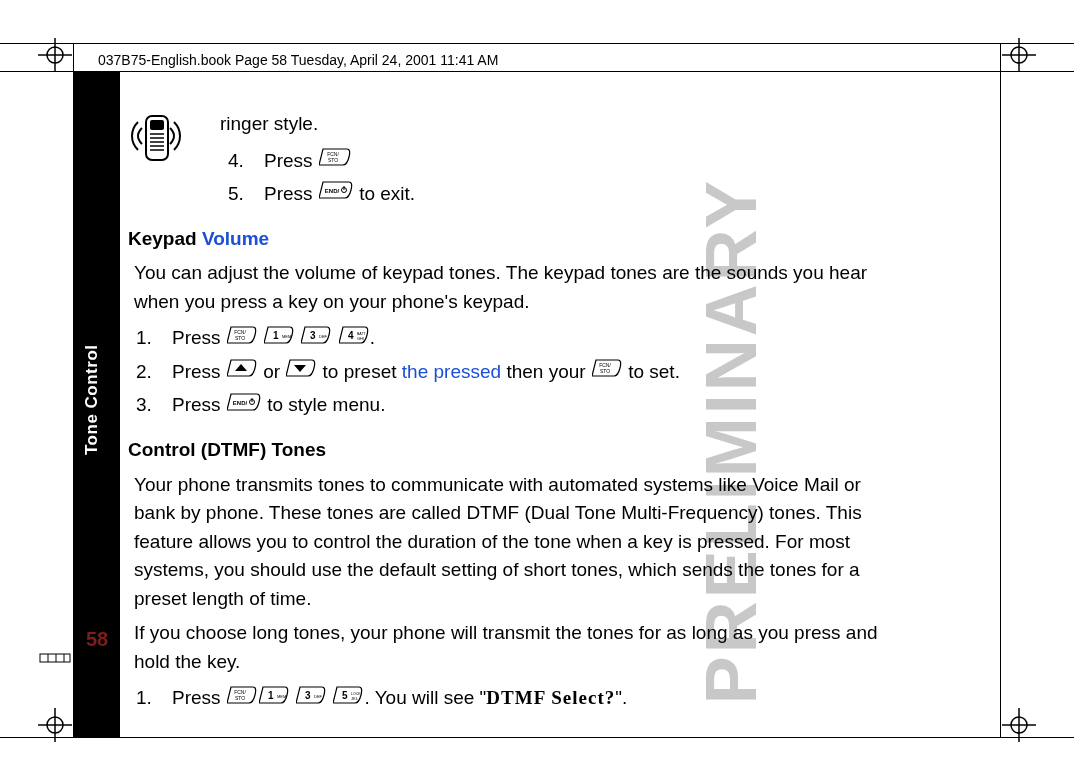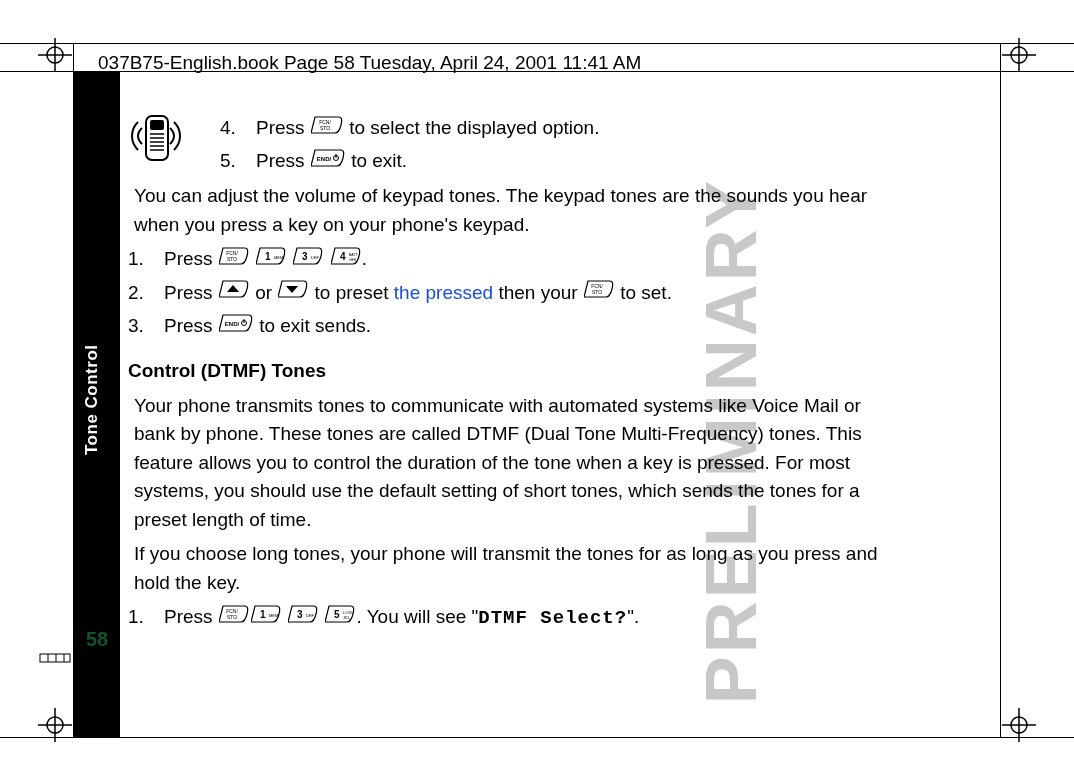--- a/index.html
+++ b/index.html
@@ -1,45 +1,45 @@
 <!DOCTYPE html>
 <html><head>
 <meta charset="utf-8">
 <style>
   html,body{margin:0;padding:0;width:1074px;height:778px;background:#fff;font-family:Arial,Helvetica,sans-serif;color:#000;overflow:hidden}
   .page{position:relative;width:1074px;height:778px}
-  .header{position:absolute;top:52px;left:98px;font-size:19px}
+  .header{position:absolute;top:52px;left:98px;font-size:14px}
   .crop-top{position:absolute;top:43px;left:0;width:1074px;border-top:1px solid #000}
   .crop-top-inner{position:absolute;top:71px;left:0;width:1074px;border-top:1px solid #000}
   .crop-left{position:absolute;top:43px;left:73px;height:695px;border-left:1px solid #000}
   .crop-right{position:absolute;top:43px;right:73px;height:695px;border-left:1px solid #000}
   .crop-bottom{position:absolute;bottom:40px;left:0;width:1074px;border-top:1px solid #000}
   .regmark{position:absolute;width:34px;height:34px}
   .regmark svg{width:34px;height:34px}
   .rm-tl{top:38px;left:38px}
   .rm-tr{top:38px;right:38px}
   .rm-bl{bottom:36px;left:38px}
   .rm-br{bottom:36px;right:38px}
   .rm-mid{top:648px;left:38px}
   .rm-mid svg{width:34px;height:20px}
   .black-tab{position:absolute;left:73px;top:71px;width:47px;height:667px;background:#000}
   .side-label-2{position:absolute;left:82px;top:455px;transform:rotate(-90deg);transform-origin:left top;color:#fff;font-weight:bold;font-size:17px;letter-spacing:0.5px;white-space:nowrap}
-  .page-num{position:absolute;left:86px;top:628px;color:#14532d;font-weight:bold;font-size:20px}
+  .page-num{position:absolute;left:86px;top:628px;color:#7f1d1d;font-weight:bold;font-size:20px}
   .watermark{position:absolute;right:80px;top:400px;transform:rotate(-90deg);transform-origin:center;color:#c8c8c8;font-weight:900;font-size:72px;letter-spacing:3px;font-family:Arial,sans-serif}
   .content{position:absolute;left:128px;top:110px;width:772px;font-size:19px;line-height:1.5}
   .phone-icon{position:absolute;left:0;top:0}
   .ico{display:inline-block;vertical-align:middle;margin:0 1px}
-  ol{margin:0;padding:0;list-style:none}
+  ol{margin:8px;padding:0;list-style:none}
   ol>li{position:relative;padding-left:36px;margin:4px 0}
   ol>li::before{content:attr(data-num);position:absolute;left:0;top:0}
   .indent-block{margin-left:92px}
   h3{font-size:19px;font-weight:bold;margin:16px 0 6px 0}
   p{margin:6px 6px}
   .blue{color:#1a4fd6}
-  .lcd{font-family:Liberation Mono, monospace;font-weight:bold;letter-spacing:1px}
+  .lcd{font-family:Liberation Serif, serif;font-weight:bold;letter-spacing:1px}
 </style>
 </head>
 <body>
 
 <div class="page">
 
   <div class="crop-top"></div>
   <div class="crop-top-inner"></div>
   <div class="crop-left"></div>
   <div class="crop-right"></div>
@@ -102,39 +102,41 @@
         <line x1="22" y1="36" x2="36" y2="36" stroke="#000" stroke-width="1.5"></line>
         <line x1="22" y1="40" x2="36" y2="40" stroke="#000" stroke-width="1.5"></line>
         <path d="M10 12 Q4 18 4 26 Q4 34 10 40" fill="none" stroke="#000" stroke-width="2"></path>
         <path d="M14 18 Q10 22 10 26 Q10 30 14 34" fill="none" stroke="#000" stroke-width="2"></path>
         <path d="M46 12 Q52 18 52 26 Q52 34 46 40" fill="none" stroke="#000" stroke-width="2"></path>
         <path d="M42 18 Q46 22 46 26 Q46 30 42 34" fill="none" stroke="#000" stroke-width="2"></path>
       </svg>
     </div>
 
     <div class="indent-block">
+      <div>ringer style.</div>
       <ol>
         <li data-num="4.">
           <span>Press </span><span class="ico"><svg width="32" height="20" viewBox="0 0 32 20">
                 <path d="M4 2 L28 2 Q32 2 30 10 Q28 18 24 18 L0 18 Q2 10 4 2 Z" fill="#fff" stroke="#000" stroke-width="1.2"></path>
                 <text x="14" y="9" font-size="5" text-anchor="middle" font-family="Arial">FCN/</text>
                 <text x="14" y="15" font-size="5" text-anchor="middle" font-family="Arial">STO</text>
-              </svg></span><span> to select the displayed option.</span>
+              </svg></span>
         </li>
         <li data-num="5.">
           <span>Press </span><span class="ico"><svg width="34" height="20" viewBox="0 0 34 20">
                 <path d="M4 2 L30 2 Q34 2 32 10 Q30 18 26 18 L0 18 Q2 10 4 2 Z" fill="#fff" stroke="#000" stroke-width="1.2"></path>
                 <text x="13" y="13" font-size="6" text-anchor="middle" font-family="Arial" font-weight="bold">END/</text>
                 <circle cx="25" cy="10" r="2.5" fill="none" stroke="#000" stroke-width="1"></circle>
                 <line x1="25" y1="6" x2="25" y2="10" stroke="#000" stroke-width="1"></line>
               </svg></span><span> to exit.</span>
         </li>
       </ol>
     </div>
 
+    <h3><span>Keypad </span><span class="blue">Volume</span></h3>
     <p>You can adjust the volume of keypad tones. The keypad tones are the sounds you hear when you press a key on your phone's keypad.</p>
     <ol>
       <li data-num="1.">
         <span>Press </span><span class="ico"><svg width="30" height="20" viewBox="0 0 30 20">
               <path d="M4 2 L26 2 Q30 2 28 10 Q26 18 22 18 L0 18 Q2 10 4 2 Z" fill="#fff" stroke="#000" stroke-width="1.2"></path>
               <text x="13" y="9" font-size="5" text-anchor="middle">FCN/</text>
               <text x="13" y="15" font-size="5" text-anchor="middle">STO</text>
             </svg></span>
         <span class="ico"><svg width="30" height="20" viewBox="0 0 30 20">
               <path d="M4 2 L26 2 Q30 2 28 10 Q26 18 22 18 L0 18 Q2 10 4 2 Z" fill="#fff" stroke="#000" stroke-width="1.2"></path>
@@ -165,21 +167,21 @@
               <text x="13" y="9" font-size="5" text-anchor="middle">FCN/</text>
               <text x="13" y="15" font-size="5" text-anchor="middle">STO</text>
             </svg></span><span> to set.</span>
       </li>
       <li data-num="3.">
         <span>Press </span><span class="ico"><svg width="34" height="20" viewBox="0 0 34 20">
               <path d="M4 2 L30 2 Q34 2 32 10 Q30 18 26 18 L0 18 Q2 10 4 2 Z" fill="#fff" stroke="#000" stroke-width="1.2"></path>
               <text x="13" y="13" font-size="6" text-anchor="middle" font-weight="bold">END/</text>
               <circle cx="25" cy="10" r="2.5" fill="none" stroke="#000" stroke-width="1"></circle>
               <line x1="25" y1="6" x2="25" y2="10" stroke="#000" stroke-width="1"></line>
-            </svg></span><span> to exit sends.</span>
+            </svg></span><span> to style menu.</span>
       </li>
     </ol>
 
     <h3>Control (DTMF) Tones</h3>
     <p>Your phone transmits tones to communicate with automated systems like Voice Mail or bank by phone. These tones are called DTMF (Dual Tone Multi-Frequency) tones. This feature allows you to control the duration of the tone when a key is pressed. For most systems, you should use the default setting of short tones, which sends the tones for a preset length of time.</p>
     <p>If you choose long tones, your phone will transmit the tones for as long as you press and hold the key.</p>
     <ol>
       <li data-num="1.">
         <span>Press </span><span class="ico"><svg width="30" height="20" viewBox="0 0 30 20">
               <path d="M4 2 L26 2 Q30 2 28 10 Q26 18 22 18 L0 18 Q2 10 4 2 Z" fill="#fff" stroke="#000" stroke-width="1.2"></path>

